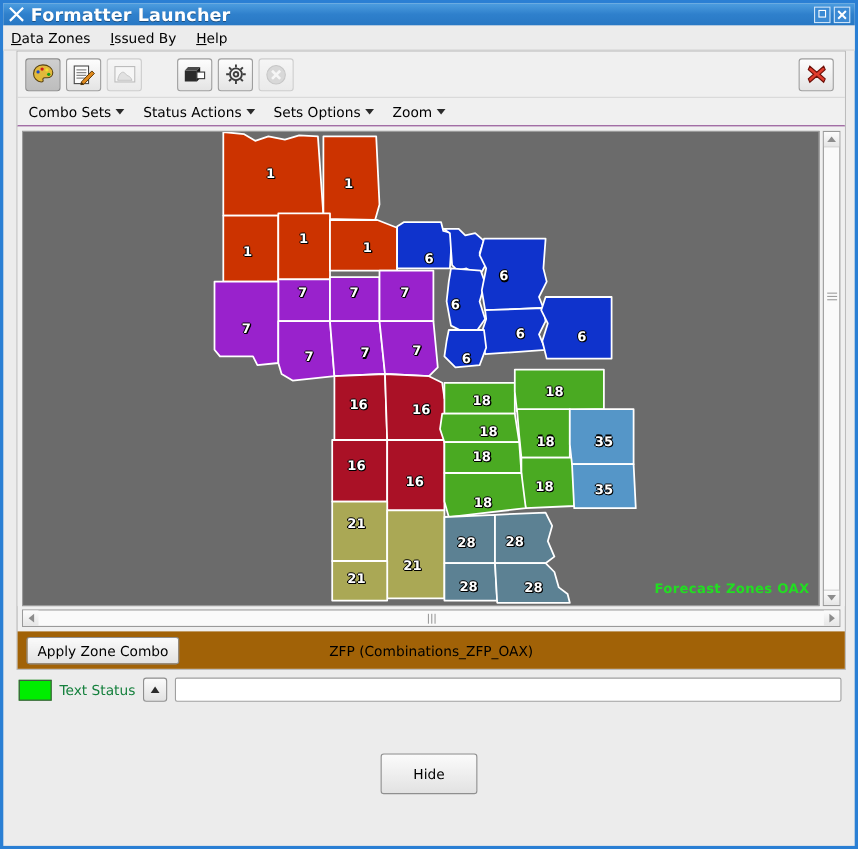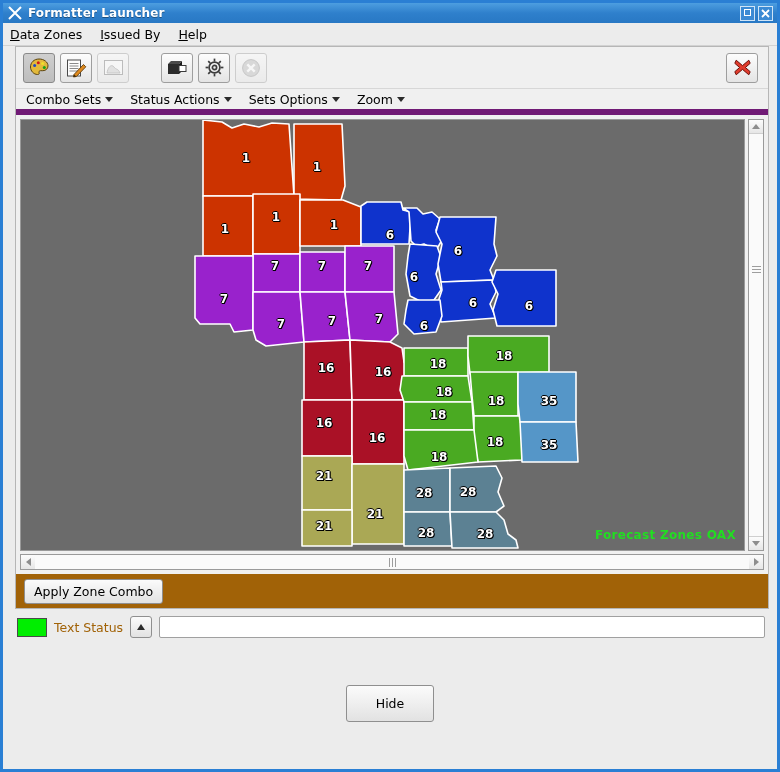--- a/index.html
+++ b/index.html
@@ -26,21 +26,21 @@
     flex: 0 0 auto;
     position: relative;
   }
   .title-x-icon {
     width: 16px; height: 16px;
     color: #ffffff; font-weight: bold; font-size: 13px;
     display: flex; align-items: center; justify-content: center;
     font-family: "DejaVu Sans", sans-serif;
   }
   .title-text {
-    color: #ffffff; font-size: 12px; font-weight: bold;
+    color: #ffffff; font-size: 16px; font-weight: bold;
     margin-left: 5px; letter-spacing: 0.1px;
     text-shadow: 0 1px 0 rgba(0,0,0,0.35);
   }
   .title-buttons { margin-left: auto; display: flex; gap: 3px; padding-right: 2px; }
   .tbtn {
     width: 15px; height: 15px;
     border: 1px solid #cfe4f7;
     background: #3b8ad4;
     color: #ffffff;
     font-size: 10px; line-height: 13px;
@@ -105,21 +105,21 @@
   }
   .tool.pressed { background: linear-gradient(to bottom,#cfcfcf,#bdbdbd); border-color:#8a8a8a; }
   .tool.disabled { opacity: 0.42; }
   .tool.gap { margin-left: 27px; }
   .tool.flush-right { margin-left: auto; margin-right: 3px; }
   .tool svg { display: block; }
   
   .combobar {
     height: 26px; display: flex; align-items: center;
     padding-left: 10px; font-size: 12.5px;
-    background: #f0f0f0; border-bottom: 6px solid #701a75;
+    background: #f0f0f0; border-bottom: 1px solid #701a75;
   }
   .combobar .ci { margin-right: 17px; display: flex; align-items: center; gap: 4px; white-space: nowrap; }
   .caret {
     width: 0; height: 0; border-left: 4px solid transparent;
     border-right: 4px solid transparent; border-top: 5px solid #2b2b2b;
     display: inline-block;
   }
   
   .mapwrap { display: flex; background:#f0f0f0; }
   .mapcanvas {
@@ -187,21 +187,21 @@
   .combolabel {
     position: absolute; left: 0; right: 0; text-align: center;
     font-size: 12.5px; color: #000; pointer-events: none;
   }
   
   .statusrow {
     display: flex; align-items: center; gap: 7px;
     padding: 7px 12px 0 14px; flex: 0 0 auto;
   }
   .led { width: 30px; height: 19px; background: #00ee00; border: 1px solid #4a4a4a; }
-  .statuslabel { font-size: 12.5px; color: #a16207; }
+  .statuslabel { font-size: 12.5px; color: #15803d; }
   .upbtn {
     width: 22px; height: 22px; border: 1px solid #8f8f8f; border-radius: 3px;
     background: linear-gradient(to bottom,#fbfbfb,#e2e2e2);
     display:flex; align-items:center; justify-content:center;
   }
   .tri-up-dark { width:0;height:0;border-left:4px solid transparent;border-right:4px solid transparent;border-bottom:6px solid #2b2b2b; }
   .statusfield {
     flex: 1; height: 22px; background: #ffffff;
     border: 1px solid #a0a0a0; border-radius: 2px;
   }
@@ -403,20 +403,21 @@
           <i></i>
           <i></i>
         </div>
       <div class="arr">
           <span class="tri-r"></span>
         </div>
     </div>
 
     <div class="applyrow">
       <button class="btn">Apply Zone Combo</button>
+      <div class="combolabel">ZFP (Combinations_ZFP_OAX)</div>
     </div>
   </div>
 
   <div class="statusrow">
     <div class="led"></div>
     <div class="statuslabel">Text Status</div>
     <div class="upbtn">
         <span class="tri-up-dark"></span>
       </div>
     <input class="statusfield" type="text" value="" style="">

